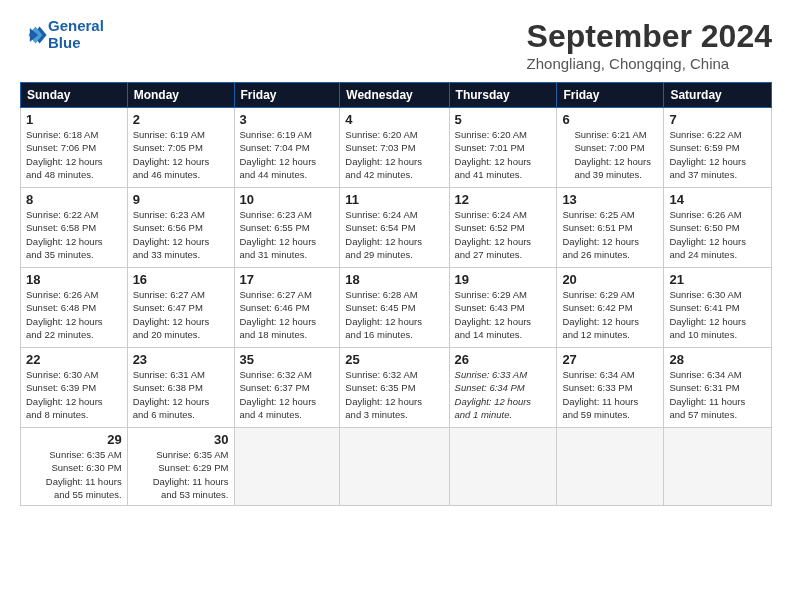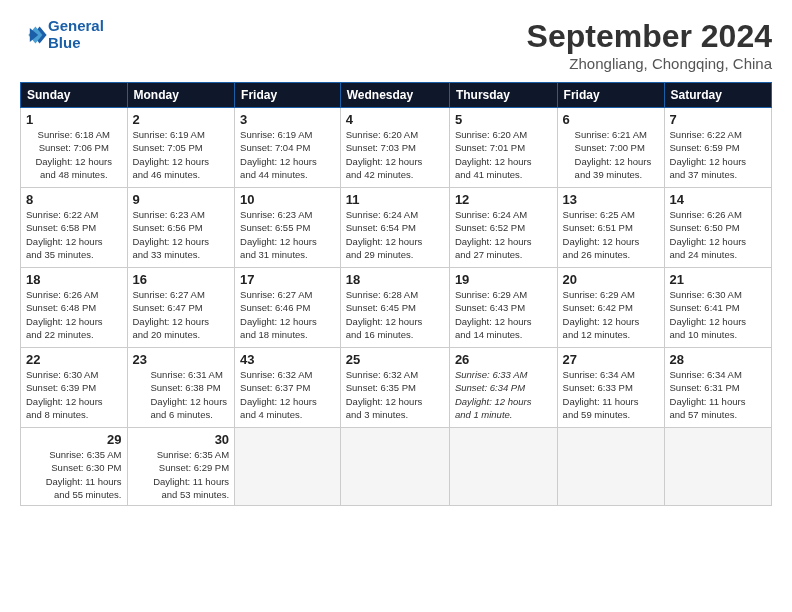--- a/index.html
+++ b/index.html
@@ -33,21 +33,20 @@
       line-height: 1.1;
     }
     .logo-text span {
       color: #1a5fa8;
     }
     .logo-icon {
       width: 28px;
       height: 28px;
     }
     .title-block {
-      text-align: right;
     }
     .main-title {
       font-size: 32px;
       font-weight: bold;
       color: #333;
     }
     .sub-title {
       font-size: 15px;
       color: #555;
     }
@@ -124,21 +123,21 @@
         <th>Wednesday</th>
         <th>Thursday</th>
         <th>Friday</th>
         <th>Saturday</th>
       </tr>
     </thead>
     <tbody id="calendar-body">
     <tr>
           <td>
             <span class="day-num">1</span>
-            <div class="day-info" style="white-space: pre-line; text-align: center;">Sunrise: 6:18 AM
+            <div class="day-info" style="white-space: pre-line;">Sunrise: 6:18 AM
 Sunset: 7:06 PM
 Daylight: 12 hours
 and 48 minutes.</div>
           </td>
           <td>
             <span class="day-num">2</span>
             <div class="day-info" style="white-space: pre-line;">Sunrise: 6:19 AM
 Sunset: 7:05 PM
 Daylight: 12 hours
 and 46 minutes.</div>
@@ -284,27 +283,27 @@
         <tr>
           <td>
             <span class="day-num">22</span>
             <div class="day-info" style="white-space: pre-line;">Sunrise: 6:30 AM
 Sunset: 6:39 PM
 Daylight: 12 hours
 and 8 minutes.</div>
           </td>
           <td>
             <span class="day-num">23</span>
-            <div class="day-info" style="white-space: pre-line; margin-left: 18px;">Sunrise: 6:31 AM
+            <div class="day-info" style="white-space: pre-line;">Sunrise: 6:31 AM
 Sunset: 6:38 PM
 Daylight: 12 hours
 and 6 minutes.</div>
           </td>
           <td>
-            <span class="day-num">43</span>
+            <span class="day-num">35</span>
             <div class="day-info" style="white-space: pre-line;">Sunrise: 6:32 AM
 Sunset: 6:37 PM
 Daylight: 12 hours
 and 4 minutes.</div>
           </td>
           <td>
             <span class="day-num">25</span>
             <div class="day-info" style="white-space: pre-line;">Sunrise: 6:32 AM
 Sunset: 6:35 PM
 Daylight: 12 hours

